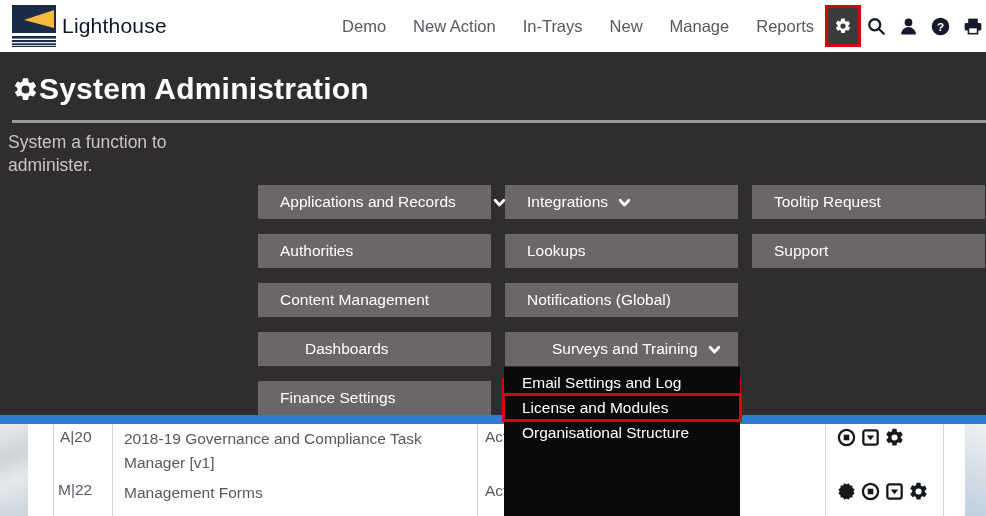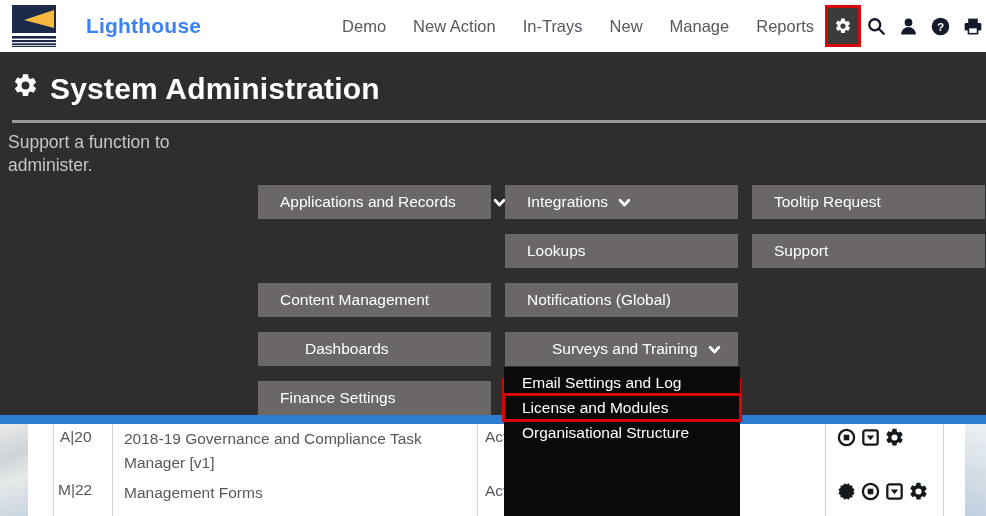--- a/index.html
+++ b/index.html
@@ -2,31 +2,31 @@
 <html><head>
 <meta charset="utf-8">
 <style>
   * { margin:0; padding:0; box-sizing:border-box; }
   html,body { width:986px; height:516px; overflow:hidden; }
   body { font-family:"Liberation Sans", sans-serif; position:relative; background:#fff; }
 
   
   .navbar { position:absolute; left:0; top:0; width:986px; height:52px; background:#fff; z-index:4; }
   .brand { position:absolute; left:12px; top:5px; display:flex; align-items:center; gap:6px; }
-  .brand-name { font-size:21px; font-weight:700; color:#3b82f6; letter-spacing:.2px;margin-left:24px; }
+  .brand-name { font-size:21px; font-weight:400; color:#0f172a; letter-spacing:.2px; }
   .nav-links { position:absolute; right:172px; top:0; height:52px; display:flex; align-items:center; gap:27px; }
   .nav-link { font-size:16.5px; color:#54595f; cursor:pointer; white-space:nowrap; }
   .nav-gear-btn { position:absolute; left:825px; top:5px; width:36px; height:42px; background:#3b3b3b;
                   border:3px solid #d60707; display:flex; align-items:center; justify-content:center; cursor:pointer; }
   .nav-icons { position:absolute; left:866px; top:0; height:52px; display:flex; align-items:center; gap:11px; }
   .nav-icons svg { display:block; cursor:pointer; }
 
   
   .hero { position:absolute; left:0; top:52px; width:986px; height:363px; background:#2f2d2e; z-index:2; }
-  .hero-title-row { position:absolute; left:12px; top:20px; display:flex; align-items:flex-start; gap:11px; }
+  .hero-title-row { position:absolute; left:12px; top:20px; display:flex; align-items:center; }
   .hero-title { font-size:30px; font-weight:700; color:#fff; letter-spacing:.2px; }
   .hero-divider { position:absolute; left:12px; right:0; top:68px; height:3px; background:#9b9b9b; }
   .hero-subtitle { position:absolute; left:8px; top:79px; width:225px; font-size:17.5px; line-height:1.32; color:#cac5c5; }
 
   .admin-btn { position:absolute; width:233px; height:34px; background:#6b6767; color:#fff;
                display:flex; align-items:center; gap:9px; padding:0 14px 0 22px;
                font-size:15.5px; font-weight:500; cursor:pointer; white-space:nowrap; }
   .admin-btn .chev { display:flex; align-items:center; }
   .admin-btn.hl { outline:3px solid #d60707; }
   .c1 { left:258px;gap:36px; } .c2 { left:505px; } .c3 { left:752px; }
@@ -153,29 +153,32 @@
 </div>
 
 <div class="hero">
   <div class="hero-title-row">
     <svg width="27" height="27" viewBox="0 0 24 24" fill="#fff">
       <path d="M19.14 12.94c.04-.31.06-.62.06-.94s-.02-.63-.06-.94l2.03-1.58a.5.5 0 0 0 .12-.63l-1.92-3.32a.5.5 0 0 0-.6-.22l-2.39.96a7.3 7.3 0 0 0-1.62-.94l-.36-2.54A.5.5 0 0 0 13.9 2h-3.8a.5.5 0 0 0-.5.42l-.36 2.54c-.58.24-1.12.55-1.62.94l-2.39-.96a.5.5 0 0 0-.6.22L2.71 8.48a.5.5 0 0 0 .12.63l2.03 1.58a7.6 7.6 0 0 0 0 1.88l-2.03 1.58a.5.5 0 0 0-.12.63l1.92 3.32c.13.22.39.31.6.22l2.39-.96c.5.39 1.04.7 1.62.94l.36 2.54c.04.24.25.42.5.42h3.8c.25 0 .46-.18.5-.42l.36-2.54a7.3 7.3 0 0 0 1.62-.94l2.39.96c.21.09.47 0 .6-.22l1.92-3.32a.5.5 0 0 0-.12-.63l-2.03-1.58zM12 15.5a3.5 3.5 0 1 1 0-7 3.5 3.5 0 0 1 0 7z"></path>
       </svg>
     <span class="hero-title">System Administration</span>
   </div>
   <div class="hero-divider"></div>
-  <div class="hero-subtitle">Support a function to administer.</div>
+  <div class="hero-subtitle">System a function to administer.</div>
 
   <div class="admin-btn c1 r1">
     <span>Applications and Records</span>
     <span class="chev">
         <svg width="15" height="15" viewBox="0 0 24 24" fill="none" stroke="#fff" stroke-width="4.4" stroke-linecap="round" stroke-linejoin="round">
           <polyline points="5,8.5 12,16 19,8.5"></polyline>
         </svg>
       </span>
+  </div>
+  <div class="admin-btn c1 r2">
+    <span>Authorities</span>
   </div>
   <div class="admin-btn c1 r3">
     <span>Content Management</span>
   </div>
   <div class="admin-btn c1 r4">
     <span>Dashboards</span>
   </div>
   <div class="admin-btn c1 r5">
     <span>Finance Settings</span>
   </div>

